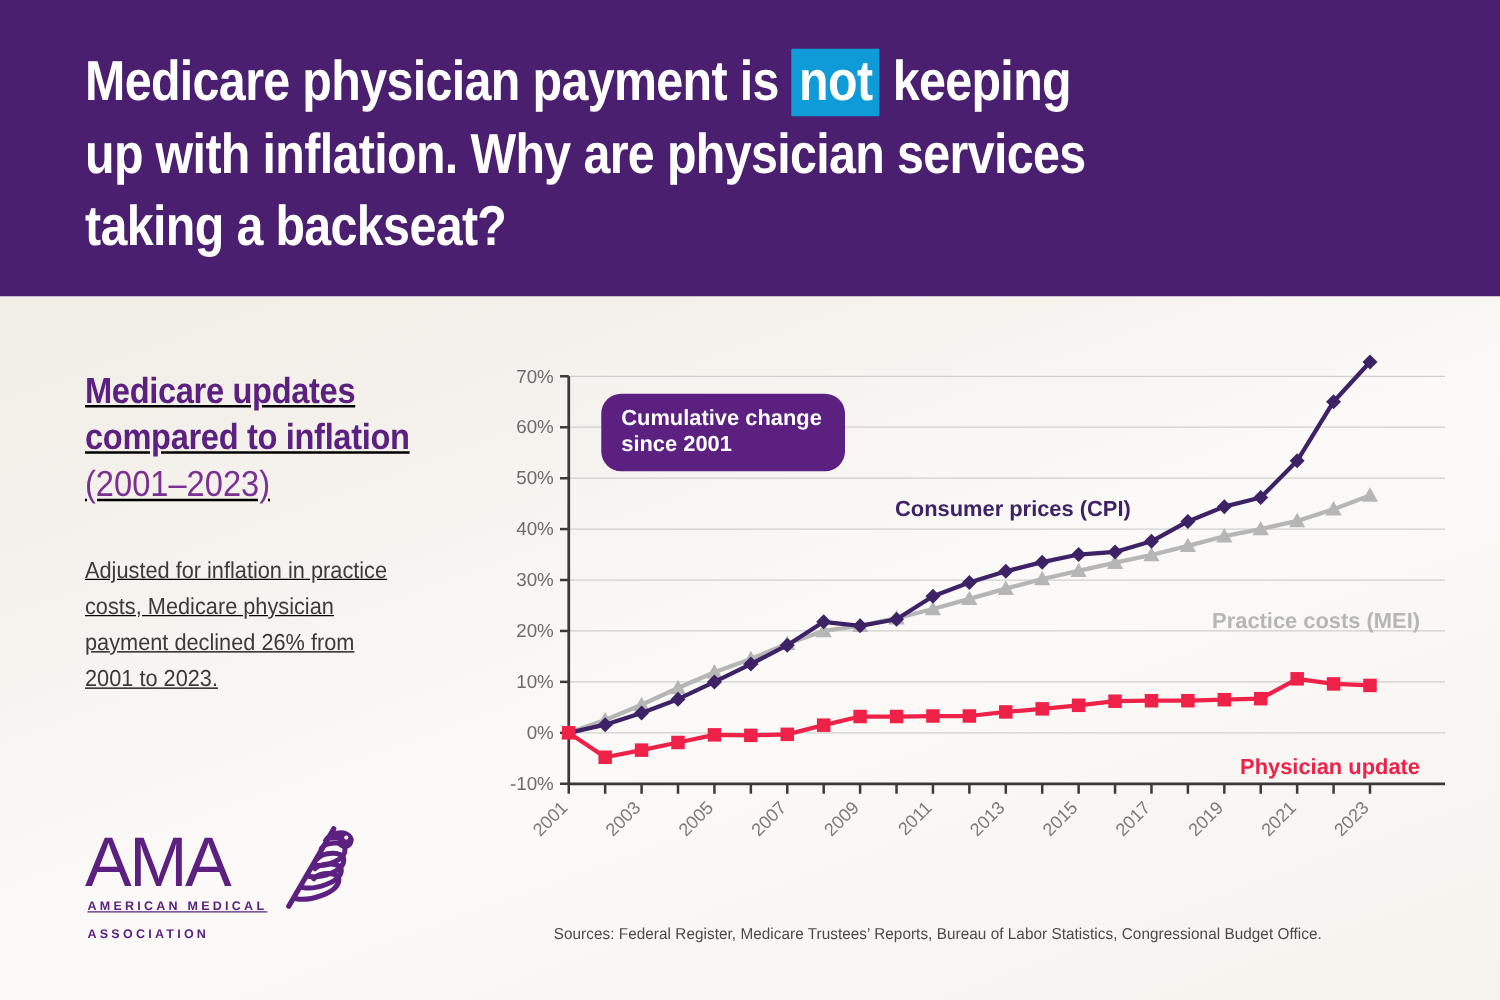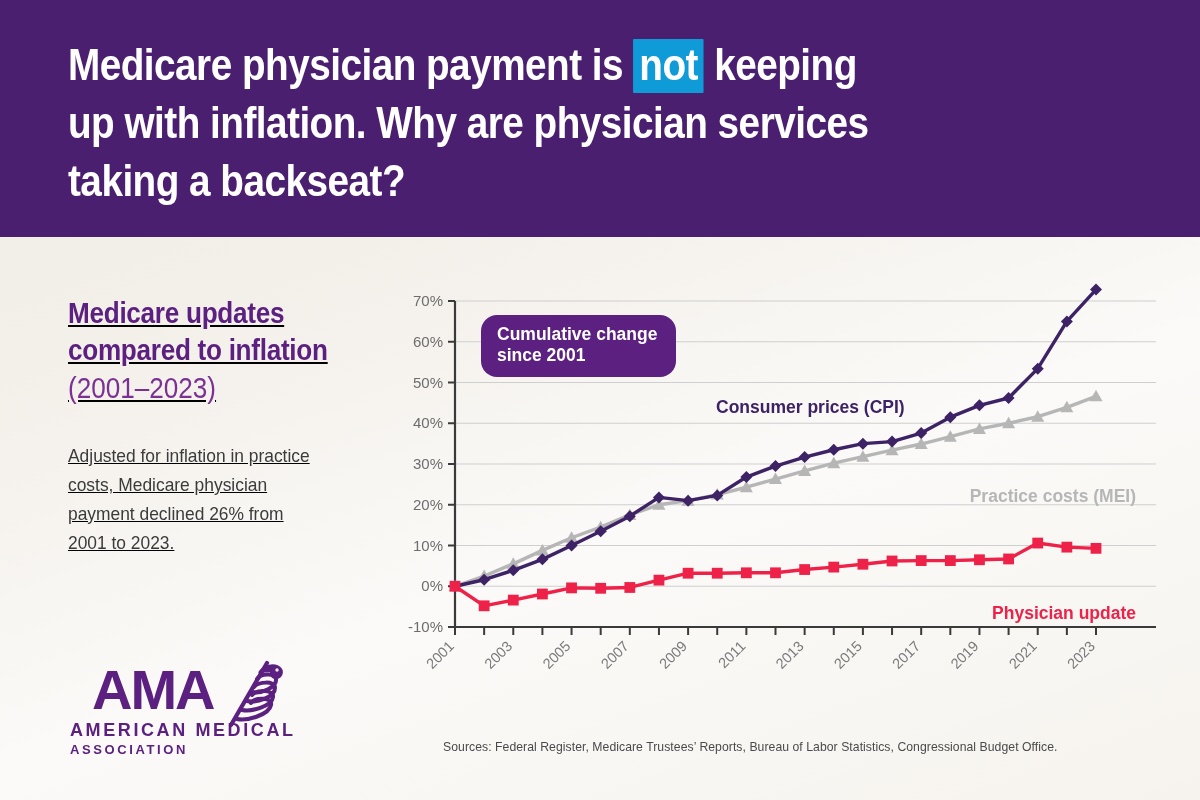--- a/index.html
+++ b/index.html
@@ -91,40 +91,40 @@
   #logo {
     position: absolute;
     left: 68px;
     top: 660px;
     width: 230px;
     height: 105px;
   }
   #logo-word {
     position: absolute;
     left: 0; top: 2px;
-    font-weight: bold;
+    font-weight: normal;
     font-size: 56px;
     letter-spacing: -2px;
     color: #5b2080;
     line-height: 56px;
-    margin-left: 24px;
   }
   #logo-sub1 {
     position: absolute;
     left: 2px; top: 60px;
     font-weight: bold;
-    font-size: 18px;
+    font-size: 10px;
     letter-spacing: 2.6px;
     color: #5b2080;
+    text-decoration: underline;
   }
   #logo-sub2 {
     position: absolute;
     left: 2px; top: 82px;
     font-weight: bold;
-    font-size: 13px;
+    font-size: 10px;
     letter-spacing: 2.6px;
     color: #5b2080;
   }
   #logo-staff {
     position: absolute;
     left: 143px;
     top: -3px;
   }
 
   

